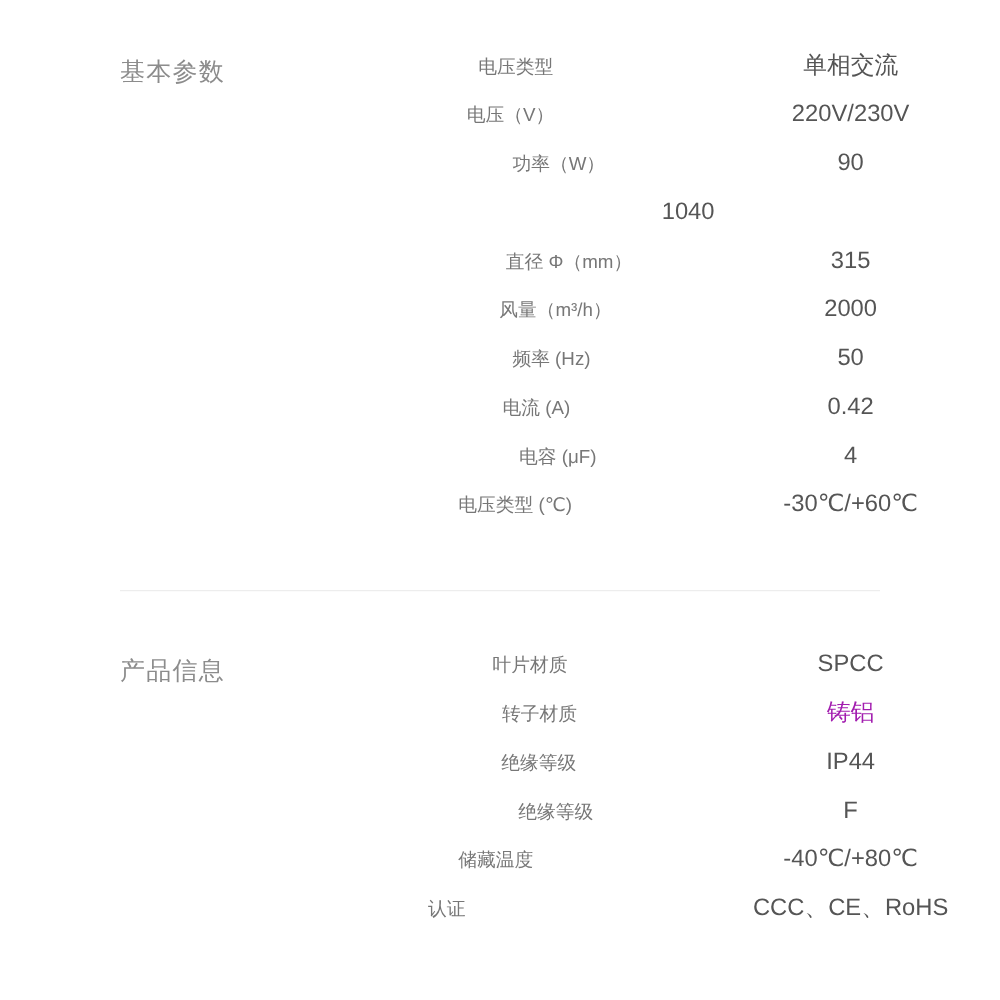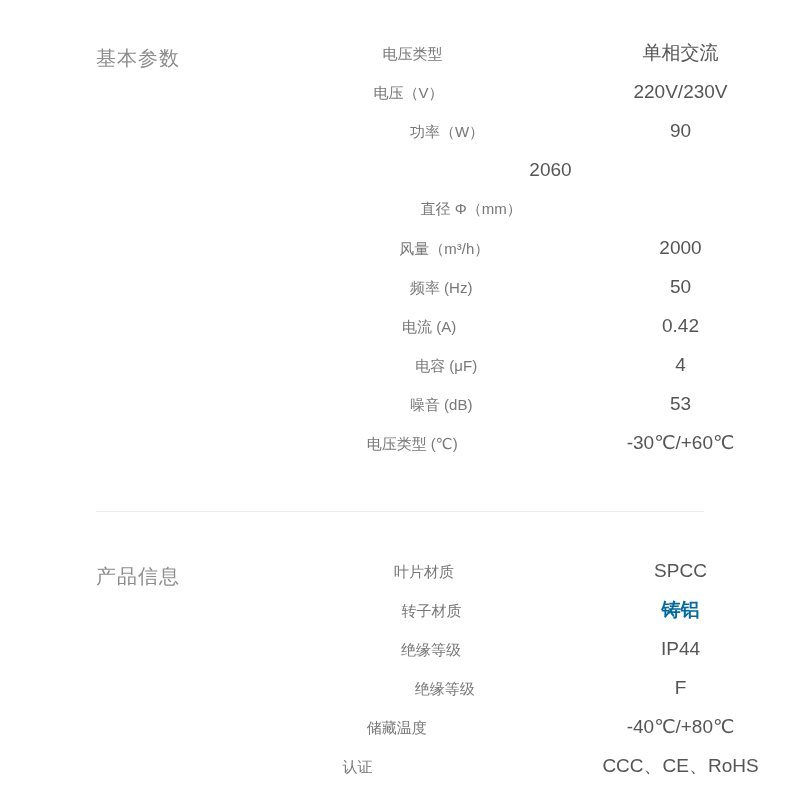--- a/index.html
+++ b/index.html
@@ -56,22 +56,22 @@
     line-height: 22px;
     color: #777777;
   }
   .row .value {
     flex: 1 1 auto;
     font-size: 19px;
     line-height: 22px;
     color: #555555;
   }
   .row .value.bold {
-    font-weight: bold;
-    color: #0369a1;
+    font-weight: normal;
+    color: #a21caf;
   }
   .divider {
     height: 1px;
     background: #ededed;
     margin: 0 96px;
   }
   .spacer-top { height: 42px; }
   .spacer-mid-top { height: 40px; }
   .spacer-mid-bottom { height: 48px; }
 </style>
@@ -92,44 +92,41 @@
       </div>
       <div class="row">
         <div class="label">电压（V）</div>
         <div class="value">220V/230V</div>
       </div>
       <div class="row">
         <div class="label">功率（W）</div>
         <div class="value">90</div>
       </div>
       <div class="row">
-        <div class="value">2060</div>
+        <div class="value">1040</div>
       </div>
       <div class="row">
         <div class="label">直径 Φ（mm）</div>
+        <div class="value">315</div>
       </div>
       <div class="row">
         <div class="label">风量（m³/h）</div>
         <div class="value">2000</div>
       </div>
       <div class="row">
         <div class="label">频率 (Hz)</div>
         <div class="value">50</div>
       </div>
       <div class="row">
         <div class="label">电流 (A)</div>
         <div class="value">0.42</div>
       </div>
       <div class="row">
         <div class="label">电容 (μF)</div>
         <div class="value">4</div>
-      </div>
-      <div class="row">
-        <div class="label">噪音 (dB)</div>
-        <div class="value">53</div>
       </div>
       <div class="row">
         <div class="label">电压类型 (℃)</div>
         <div class="value">-30℃/+60℃</div>
       </div>
 
     </div>
   </div>
 
   <div class="spacer-mid-top"></div>

